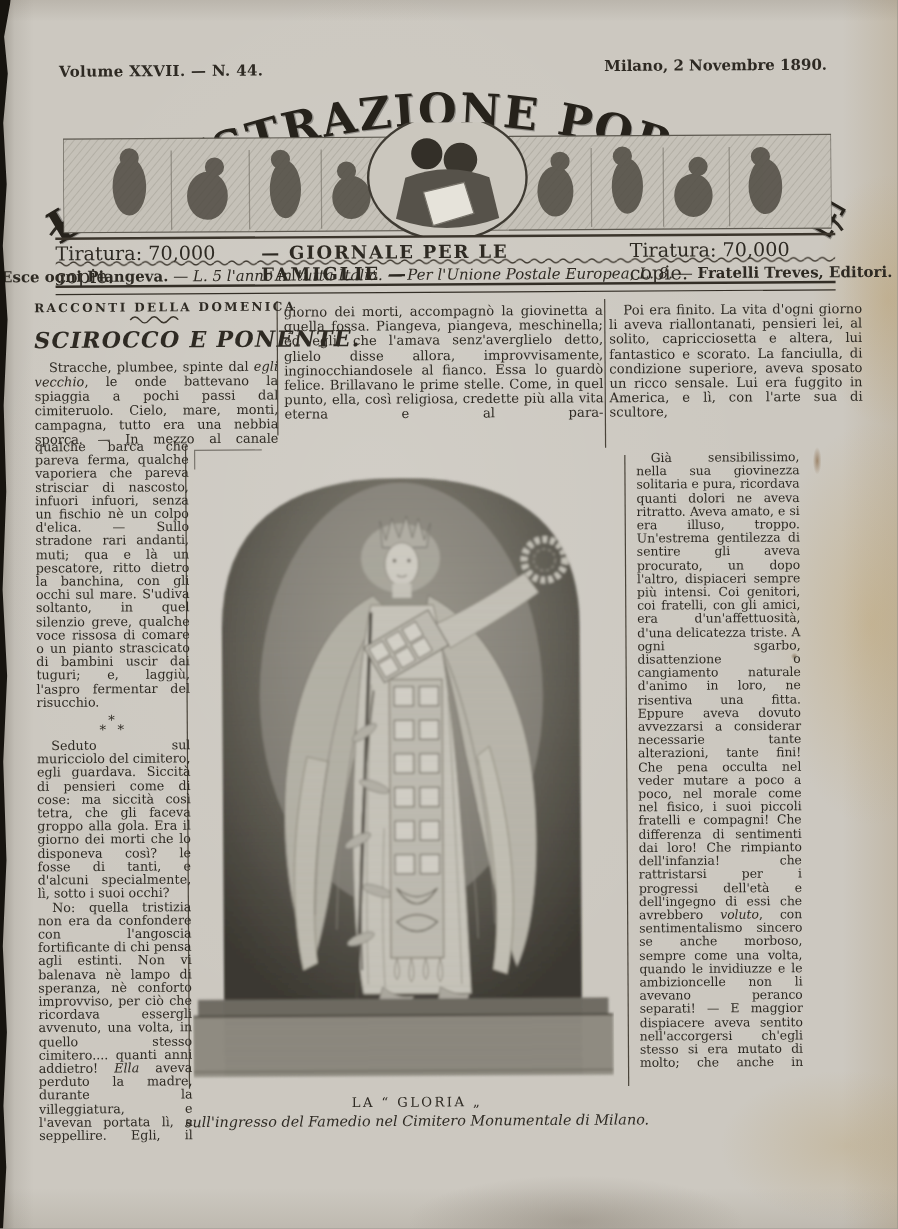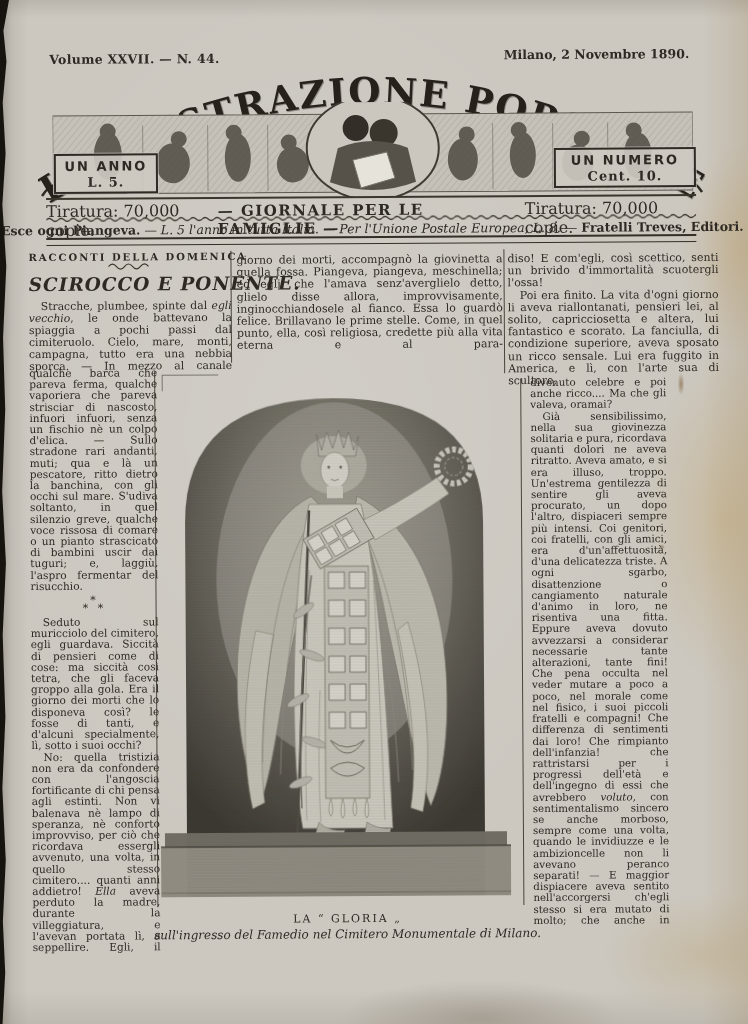--- a/index.html
+++ b/index.html
@@ -128,28 +128,20 @@
 
       <g>
         <ellipse cx="320" cy="46" rx="66" ry="52" fill="#cbc7be" stroke="#3f3b33" stroke-width="2"></ellipse>
         <circle cx="303" cy="26" r="13" fill="#332f28"></circle>
         <circle cx="331" cy="31" r="14" fill="#3a362e"></circle>
         <path d="M285,46 q35,-14 70,0 l8,34 q-43,16 -86,0 Z" fill="#56524a"></path>
         <path d="M300,58 l34,-8 8,26 -34,10 Z" fill="#e6e3da" stroke="#77736a" stroke-width="1"></path>
       </g>
     </svg>
 
-    <div class="abs pricebox box-left">
-      <div class="l1">UN ANNO</div>
-      <div class="l2">L. 5.</div>
-    </div>
-    <div class="abs pricebox box-right">
-      <div class="l1">UN NUMERO</div>
-      <div class="l2">Cent. 10.</div>
-    </div>
 
     <div class="abs rule r-top"></div>
     <div class="abs tiratura-row">
       <span class="tiratura">Tiratura: 70,000 copie.</span>
       <span class="subtitle">— GIORNALE PER LE FAMIGLIE —</span>
       <span class="tiratura">Tiratura: 70,000 copie.</span>
     </div>
     <svg class="abs wavy" width="650" height="6">
       <defs>
           <pattern id="wv" width="12" height="6" patternUnits="userSpaceOnUse">
@@ -187,26 +179,24 @@
       </div>
       <p class="indent">Seduto sul muricciolo del cimitero, egli guardava. Siccità di pensieri come di cose: ma siccità così tetra, che gli faceva groppo alla gola. Era il giorno dei morti che lo disponeva così? le fosse di tanti, e d'alcuni specialmente, lì, sotto i suoi occhi?</p>
       <p class="indent jlast"><span>No: quella tristizia non era da confondere con l'angoscia fortificante di chi pensa agli estinti. Non vi balenava nè lampo di speranza, nè conforto improvviso, per ciò che ricordava essergli avvenuto, una volta, in quello stesso cimitero.... quanti anni addietro! </span><i>Ella</i><span> aveva perduto la madre, durante la villeggiatura, e l'avevan portata lì, a seppellire. Egli, il</span></p>
     </div>
 
     <div class="abs jcol col2">
       <p class="jlast">giorno dei morti, accompagnò la giovinetta a quella fossa. Piangeva, piangeva, meschinella; ed egli, che l'amava senz'averglielo detto, glielo disse allora, improvvisamente, inginocchiandosele al fianco. Essa lo guardò felice. Brillavano le prime stelle. Come, in quel punto, ella, così religiosa, credette più alla vita eterna e al para-</p>
     </div>
 
     <div class="abs jcol col3w">
-      <p>diso! E com'egli, così scettico, senti un brivido d'immortalità scuotergli l'ossa!</p>
       <p class="indent jlast">Poi era finito. La vita d'ogni giorno li aveva riallontanati, pensieri lei, al solito, capricciosetta e altera, lui fantastico e scorato. La fanciulla, di condizione superiore, aveva sposato un ricco sensale. Lui era fuggito in America, e lì, con l'arte sua di scultore,</p>
     </div>
 
     <div class="abs jcol col3n">
-      <p>divenuto celebre e poi anche ricco.... Ma che gli valeva, oramai?</p>
       <p class="indent jlast"><span>Già sensibilissimo, nella sua giovinezza solitaria e pura, ricordava quanti dolori ne aveva ritratto. Aveva amato, e si era illuso, troppo. Un'estrema gentilezza di sentire gli aveva procurato, un dopo l'altro, dispiaceri sempre più intensi. Coi genitori, coi fratelli, con gli amici, era d'un'affettuosità, d'una delicatezza triste. A ogni sgarbo, disattenzione o cangiamento naturale d'animo in loro, ne risentiva una fitta. Eppure aveva dovuto avvezzarsi a considerar necessarie tante alterazioni, tante fini! Che pena occulta nel veder mutare a poco a poco, nel morale come nel fisico, i suoi piccoli fratelli e compagni! Che differenza di sentimenti dai loro! Che rimpianto dell'infanzia! che rattristarsi per i progressi dell'età e dell'ingegno di essi che avrebbero </span><i>voluto</i><span>, con sentimentalismo sincero se anche morboso, sempre come una volta, quando le invidiuzze e le ambizioncelle non li avevano peranco separati! — E maggior dispiacere aveva sentito nell'accorgersi ch'egli stesso si era mutato di molto; che anche in</span></p>
     </div>
 
     <svg class="abs figure" viewBox="0 0 350 538">
       <defs>
         <radialGradient id="nicheG" cx="50%" cy="32%" r="75%">
           <stop offset="0%" stop-color="#989588"></stop>
           <stop offset="45%" stop-color="#716e64"></stop>
           <stop offset="100%" stop-color="#3c3932"></stop>
         </radialGradient>

